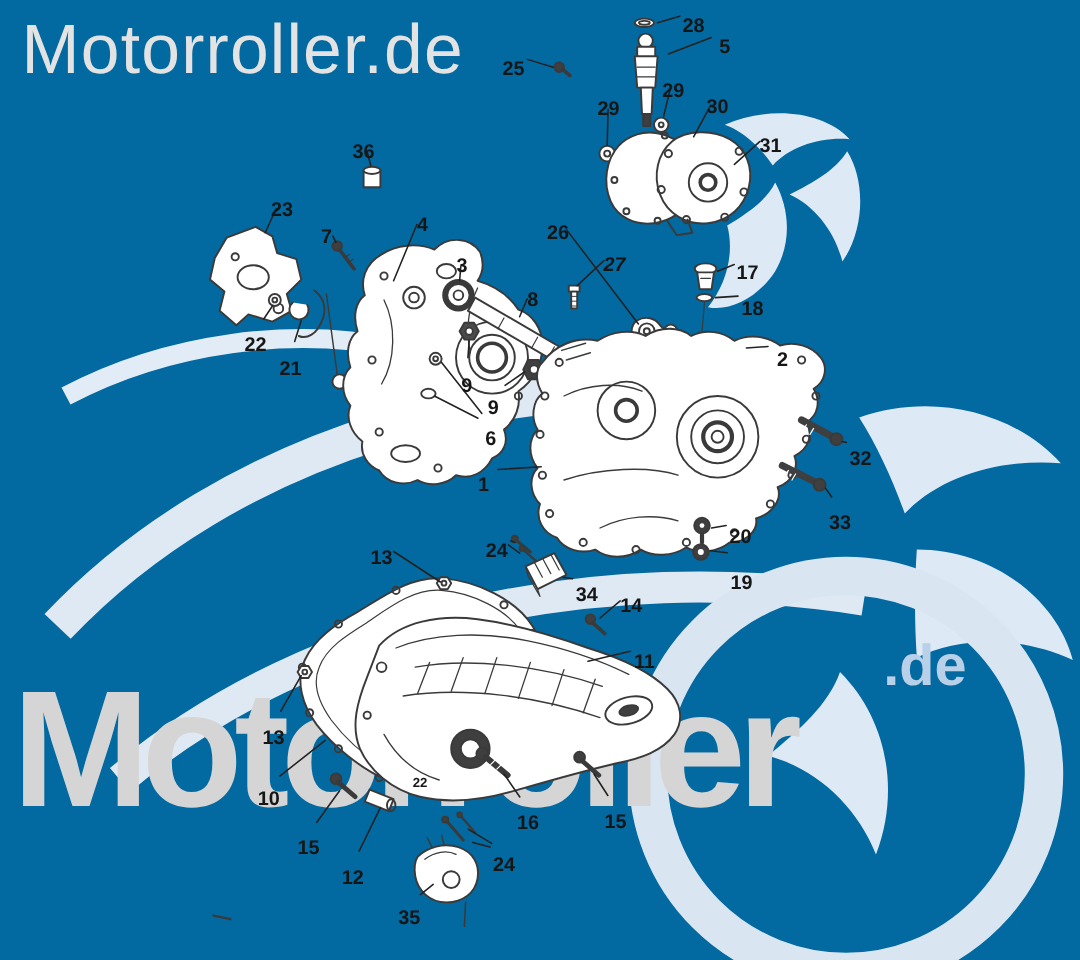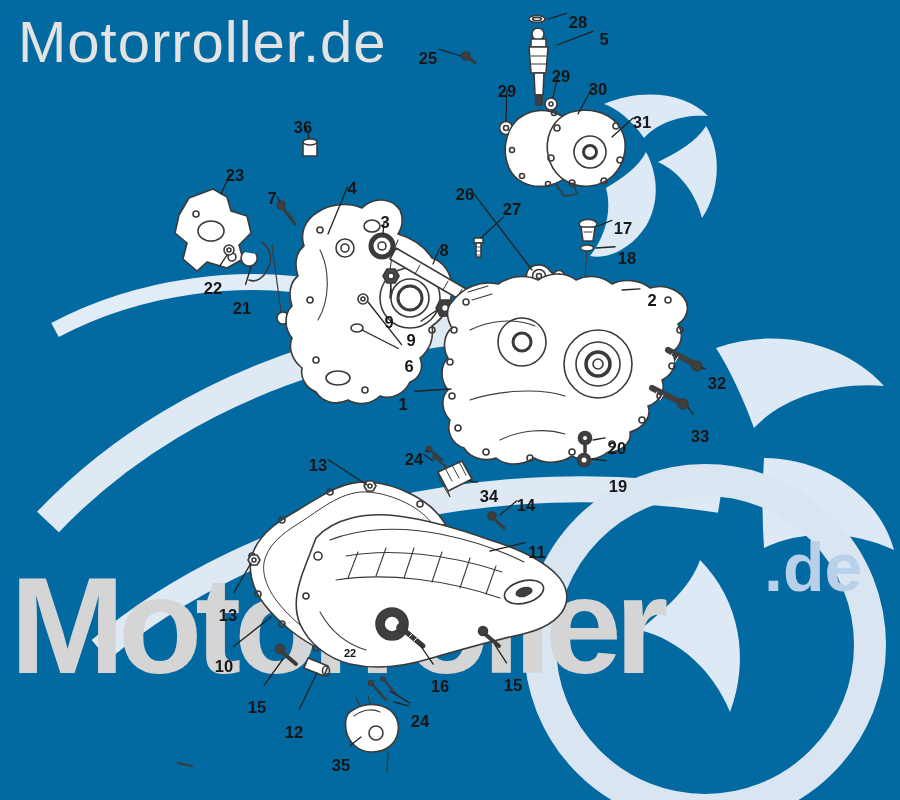--- a/index.html
+++ b/index.html
@@ -1,21 +1,21 @@
 <!DOCTYPE html>
 <html><head>
 <meta charset="utf-8">
 <style>
   html,body{margin:0;padding:0;background:#fff;}
   .stage{position:relative;width:900px;height:800px;background:#0369a1;overflow:hidden;
          font-family:"Liberation Sans",sans-serif;}
   .wm{position:absolute;white-space:nowrap;user-select:none;}
   .wm-top{left:18px;top:8px;font-size:58px;font-weight:400;color:#e3e3e3;letter-spacing:1px;z-index:1;}
   .wm-big{left:10px;top:546px;font-size:138px;font-weight:700;color:#d5d5d5;letter-spacing:-7px;z-index:1;}
-  .wm-de{left:764px;top:528px;font-size:68px;font-weight:700;color:#b9d0e9;z-index:1;}
+  .wm-de{left:736px;top:528px;font-size:48px;font-weight:700;color:#b9d0e9;z-index:1;}
   svg.layer{position:absolute;left:0;top:0;}
   #wm-shapes{z-index:0;}
   #art{z-index:2;}
   #callouts{position:absolute;left:0;top:0;width:900px;height:800px;z-index:3;pointer-events:none;}
   .callout{position:absolute;transform:translate(-50%,-50%);
            font:700 16.5px/1 "Liberation Sans",sans-serif;color:#161616;margin-top:12px;}
   .callout.small{font-size:11px;}
 </style>
 </head>
 <body>
@@ -375,21 +375,21 @@
       <span class="callout" style="left: 507px; top: 79px;">29</span>
       <span class="callout" style="left: 561px; top: 64px;">29</span>
       <span class="callout" style="left: 598px; top: 77px;">30</span>
       <span class="callout" style="left: 642px; top: 110px;">31</span>
       <span class="callout" style="left: 303px; top: 115px;">36</span>
       <span class="callout" style="left: 235px; top: 163px;">23</span>
       <span class="callout" style="left: 272px; top: 186px;">7</span>
       <span class="callout" style="left: 352px; top: 176px;">4</span>
       <span class="callout" style="left: 385px; top: 210px;">3</span>
       <span class="callout" style="left: 465px; top: 182px;">26</span>
-      <span class="callout" style="left: 512px; top: 197px;">27</span>
+      <span class="callout" style="left: 512px; top: 209px; font-style: italic;">27</span>
       <span class="callout" style="left: 623px; top: 216px;">17</span>
       <span class="callout" style="left: 627px; top: 246px; text-align: center;">18</span>
       <span class="callout" style="left: 444px; top: 238px;">8</span>
       <span class="callout" style="left: 213px; top: 276px;">22</span>
       <span class="callout" style="left: 242px; top: 296px;">21</span>
       <span class="callout" style="left: 389px; top: 310px;">9</span>
       <span class="callout" style="left: 411px; top: 328px;">9</span>
       <span class="callout" style="left: 409px; top: 354px;">6</span>
       <span class="callout" style="left: 652px; top: 288px;">2</span>
       <span class="callout" style="left: 717px; top: 371px;">32</span>

